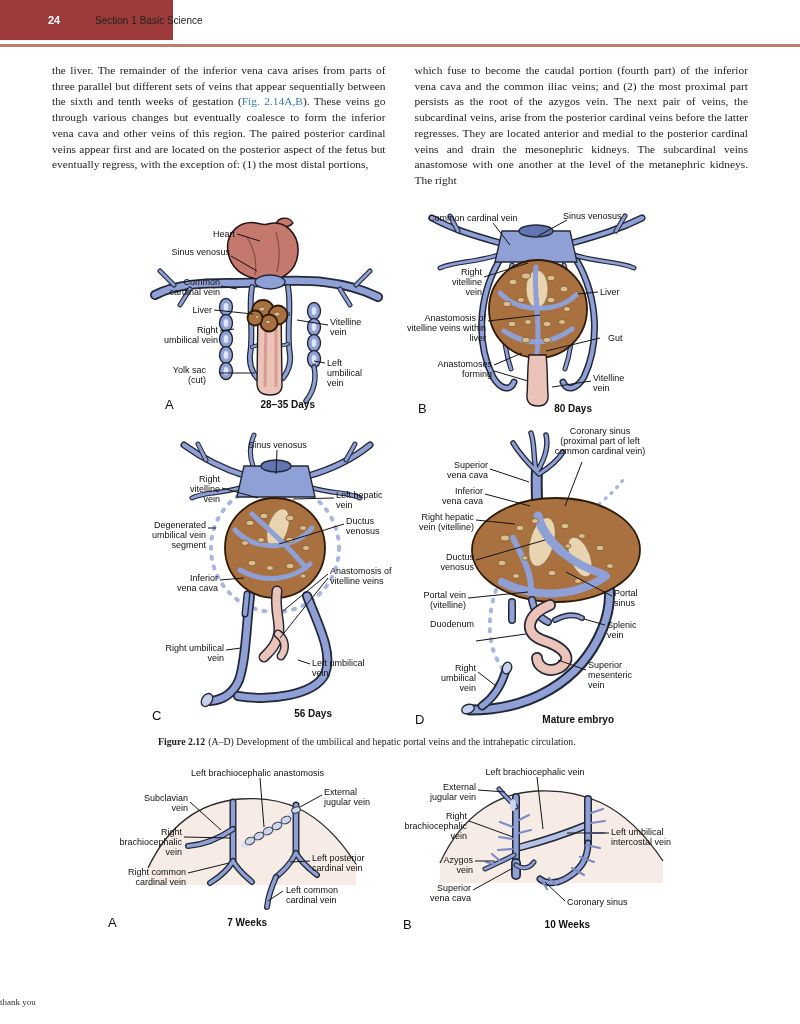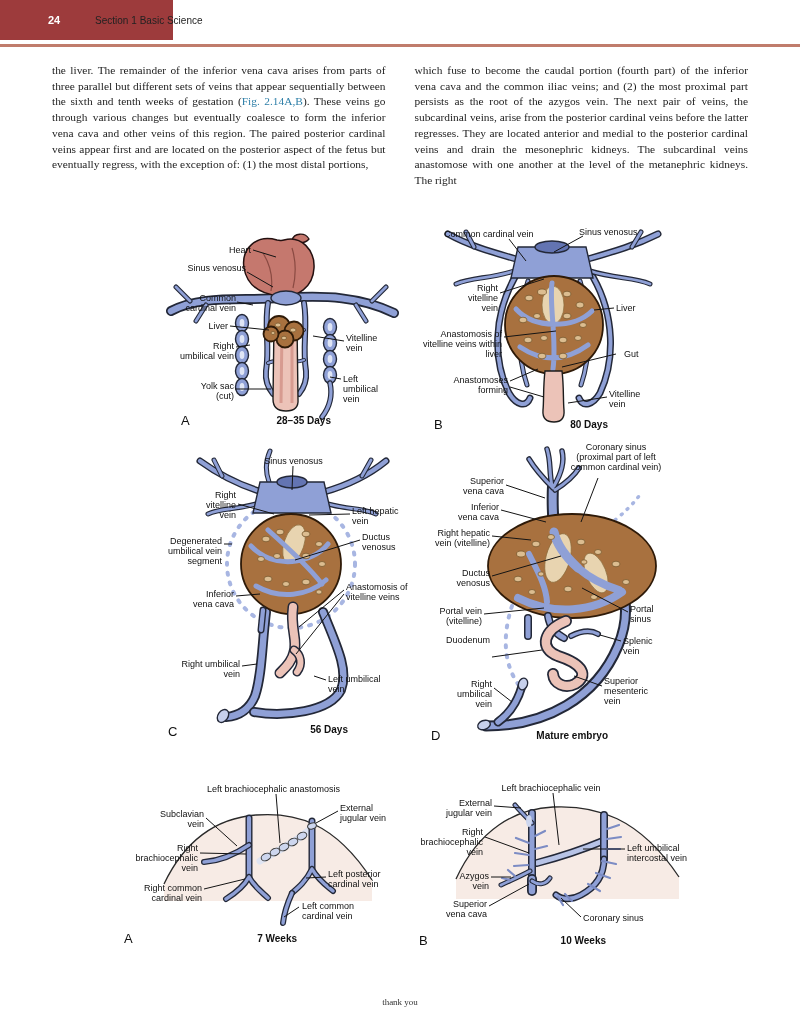--- a/index.html
+++ b/index.html
@@ -9,29 +9,29 @@
   .hdr-red{position:absolute;left:0;top:0;width:173px;height:40px;background:var(--header-red,#9d3b3c);}
   .hdr-rule{position:absolute;left:0;top:44px;width:800px;height:3px;background:var(--rule,#c07c6c);}
   .pageno{position:absolute;left:48px;top:14px;font:bold 11px "Liberation Sans",sans-serif;color:#fff;}
   .runhead{position:absolute;left:95px;top:15px;font:10px "Liberation Sans",sans-serif;color:#222;}
   .runhead span{margin-right:3px;}
   
   .cols{position:absolute;left:52px;top:63px;width:696px;display:flex;gap:29px;}
   .col{width:340px;margin:0;font-size:11.4px;line-height:15.7px;text-align:justify;color:#1c1c1c;}
   .xref{color:var(--link-blue,#2e7fa8);cursor:pointer;}
   
-  .panel{position:absolute;margin:16px;}
+  .panel{position:absolute;margin:0;}
   .panel svg{position:absolute;left:0;top:0;}
   .lbl{position:absolute;font-family:"Liberation Sans",sans-serif;font-size:9px;line-height:1.13;color:#101010;}
   .ra{text-align:right}.ctr{text-align:center}
   .plet{position:absolute;font:13px "Liberation Sans",sans-serif;color:#101010;}
   .stage{position:absolute;font:bold 10px "Liberation Sans",sans-serif;text-align:right;color:#101010;}
   .cap{position:absolute;margin:0;font-size:9.8px;line-height:13.5px;color:#1c1c1c;}
   .cap b{margin-right:3px;}
-  .foot{position:absolute;left:0;top:997px;width:800px;text-align:center;font-size:9px;color:#333;}
+  .foot{position:absolute;left:0;top:997px;width:800px;font-size:9px;color:#333;}
   
   .o{fill:none;stroke:var(--vein-dark,#232838);stroke-linecap:round;stroke-linejoin:round;}
   .i{fill:none;stroke:var(--vein,#8fa0d6);stroke-linecap:round;stroke-linejoin:round;}
   .ld{stroke:#141414;stroke-width:1;fill:none;}
   .dsh{fill:none;stroke:var(--dashed-vein,#a8b6e2);stroke-linecap:round;}
   .pt{fill:var(--liver-patch,#dcbd90);stroke:#7a5a30;stroke-width:.8;}
   .lv{fill:var(--liver,#a8713f);stroke:#2e1a08;stroke-width:1.8;}
   .vf{fill:var(--vein,#8fa0d6);stroke:var(--vein-dark,#232838);stroke-width:1.4;}
   .gf{fill:var(--gut,#ecc3b8);stroke:#1c1c1c;stroke-width:1.4;}
   .pale{fill:#e8d4b0;stroke:#8a6a3a;stroke-width:.7;}
@@ -118,21 +118,21 @@
         <path d="M117,22 C125,35 127,48 125,60 M146,17 C150,30 150,44 147,57" stroke="#8a4a42" stroke-width="1.2" fill="none"></path>
       </g>
       <ellipse class="vf" cx="140" cy="67" rx="15" ry="7"></ellipse>
       <path class="ld" d="M107,19 L130,26 M101,41 L127,56 M91,71 L107,74 M84,95 L123,99 M90,116 L104,114 M89,158 L125,158 M198,110 L167,105 M195,148 L184,146"></path>
     </svg>
     <div class="lbl ra" style="left:45px;top:14px;width:60px">Heart</div>
     <div class="lbl ra" style="left:38px;top:32px;width:62px">Sinus venosus</div>
     <div class="lbl ra" style="left:26px;top:62px;width:64px">Common cardinal vein</div>
     <div class="lbl ra" style="left:22px;top:90px;width:60px">Liver</div>
     <div class="lbl ra" style="left:30px;top:110px;width:58px">Right umbilical vein</div>
-    <div class="lbl ra" style="left:40px;top:150px;width:48px">Yolk sac (cut)</div>
+    <div class="lbl ra" style="left:28px;top:150px;width:48px">Yolk sac (cut)</div>
     <div class="lbl" style="left:200px;top:102px;width:40px">Vitelline vein</div>
     <div class="lbl" style="left:197px;top:143px;width:44px">Left umbilical vein</div>
     <div class="plet" style="left:35px;top:182px">A</div>
     <div class="stage" style="left:85px;top:184px;width:100px">28–35 Days</div>
   </figure>
 
   <figure class="panel" style="left:400px;top:205px;width:280px;height:215px">
     <svg width="280" height="215" viewBox="0 0 280 215">
       <g>
         <path id="b1" d="M99,56 C77,95 77,140 93,172 C100,184 110,187 114,177 M177,56 C199,95 199,140 184,172 C177,184 167,187 163,177" fill="none"></path>
@@ -315,23 +315,24 @@
     <div class="lbl ra" style="left:25px;top:66px;width:48px">Inferior vena cava</div>
     <div class="lbl ra" style="left:2px;top:92px;width:62px">Right hepatic vein (vitelline)</div>
     <div class="lbl ra" style="left:20px;top:132px;width:44px">Ductus venosus</div>
     <div class="lbl ra" style="left:8px;top:170px;width:48px">Portal vein (vitelline)</div>
     <div class="lbl ra" style="left:12px;top:199px;width:52px">Duodenum</div>
     <div class="lbl ra" style="left:24px;top:243px;width:42px">Right umbilical vein</div>
     <div class="lbl" style="left:204px;top:168px;width:36px">Portal sinus</div>
     <div class="lbl" style="left:197px;top:200px;width:40px">Splenic vein</div>
     <div class="lbl" style="left:178px;top:240px;width:52px">Superior mesenteric vein</div>
     <div class="plet" style="left:5px;top:292px">D</div>
-    <div class="stage" style="left:82px;top:294px;width:100px">Mature embryo</div>
-  </figure>
-
+    <div class="stage" style="left:104px;top:294px;width:100px">Mature embryo</div>
+  </figure>
+
+  <p class="cap" style="left:158px;top:735px;width:520px"><b>Figure 2.12</b><span>(A–D) Development of the umbilical and hepatic portal veins and the intrahepatic circulation.</span></p>
 
   <figure class="panel" style="left:100px;top:765px;width:290px;height:165px">
     <svg width="290" height="165" viewBox="0 0 290 165">
       <path class="bodyfill" d="M48,103 C70,57 102,37 140,34 C178,31 218,40 256,99 L256,120 L48,120 Z"></path>
       <path class="bodyline" d="M48,103 C70,57 102,37 140,34 C178,31 218,40 256,99"></path>
       <path d="M144,80 C158,72 178,62 192,50" stroke="#dfe4f2" stroke-width="7" fill="none" stroke-linecap="round"></path>
       <g>
         <path id="e1" d="M133,37 L133,96" fill="none"></path>
           <use href="#e1" class="o" stroke-width="7"></use>
           <use href="#e1" class="i" stroke-width="4.2"></use>
@@ -361,21 +362,21 @@
       <path class="ld" d="M160,13 L164,62 M90,37 L121,65 M222,30 L200,42 M84,72 L130,73 M88,108 L129,98 M210,96 L190,97 M183,126 L168,136"></path>
     </svg>
     <div class="lbl ctr" style="left:75px;top:3px;width:165px">Left brachiocephalic anastomosis</div>
     <div class="lbl ra" style="left:38px;top:28px;width:50px">Subclavian vein</div>
     <div class="lbl" style="left:224px;top:22px;width:56px">External jugular vein</div>
     <div class="lbl ra" style="left:16px;top:62px;width:66px">Right brachiocephalic vein</div>
     <div class="lbl ra" style="left:20px;top:102px;width:66px">Right common cardinal vein</div>
     <div class="lbl" style="left:212px;top:88px;width:62px">Left posterior cardinal vein</div>
     <div class="lbl" style="left:186px;top:120px;width:58px">Left common cardinal vein</div>
     <div class="plet" style="left:8px;top:150px">A</div>
-    <div class="stage" style="left:101px;top:152px;width:80px">7 Weeks</div>
+    <div class="stage" style="left:87px;top:152px;width:80px">7 Weeks</div>
   </figure>
 
   <figure class="panel" style="left:395px;top:765px;width:300px;height:165px">
     <svg width="300" height="165" viewBox="0 0 300 165">
       <path class="bodyfill" d="M45,98 C68,48 104,28 142,26 C185,24 228,36 268,96 L268,118 L45,118 Z"></path>
       <path class="bodyline" d="M45,98 C68,48 104,28 142,26 C185,24 228,36 268,96"></path>
       <g>
         <path id="f1" d="M192,60 C168,70 145,77 126,82" fill="none"></path>
           <use href="#f1" class="o" stroke-width="8"></use>
           <use href="#f1" stroke="#b7c3e6" stroke-width="5" fill="none" stroke-linecap="round"></use>

